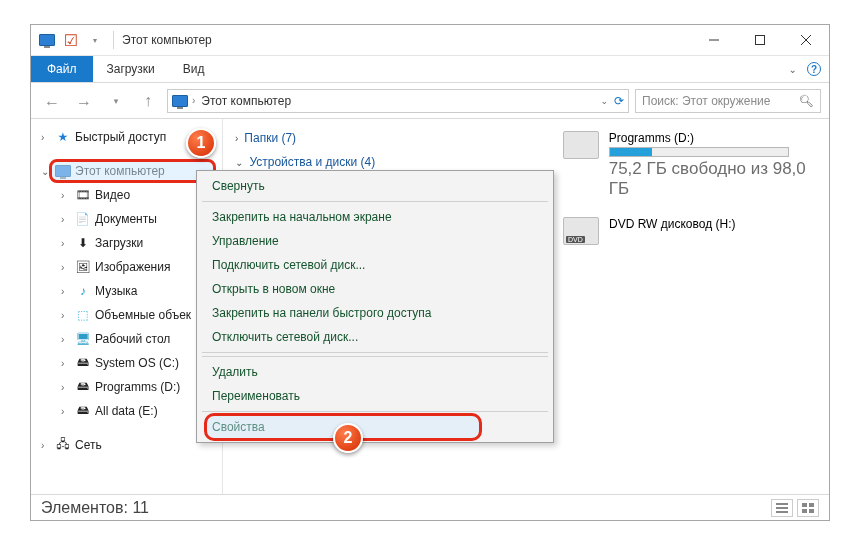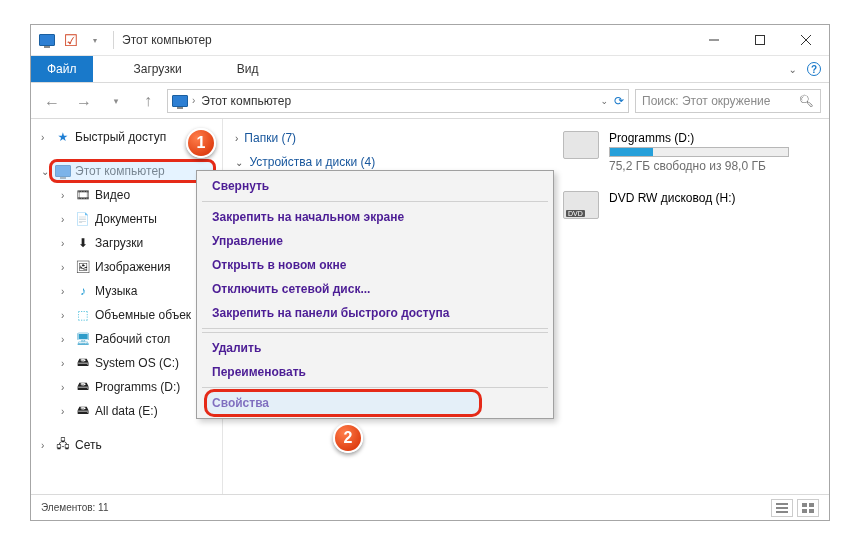--- a/index.html
+++ b/index.html
@@ -9,21 +9,21 @@
 
 .titlebar { height: 31px; display: flex; align-items: center; background: #fff; border-bottom: 1px solid #e5e5e5; }
 .titlebar .qat { display: flex; align-items: center; gap: 4px; padding-left: 6px; }
 .titlebar .qat-icon { width: 20px; height: 20px; display: flex; align-items: center; justify-content: center; }
 .titlebar .sep { width: 1px; height: 18px; background: #d6d6d6; margin: 0 8px; }
 .titlebar .title { font-size: 12px; color: #333; }
 .titlebar .win-ctrls { margin-left: auto; display: flex; }
 .titlebar .win-btn { width: 46px; height: 30px; display: flex; align-items: center; justify-content: center; cursor: pointer; }
 
 
-.ribbon { height: 27px; display: flex; align-items: stretch; border-bottom: 1px solid #dadada; font-size: 12px; gap: 27px; }
+.ribbon { height: 27px; display: flex; align-items: stretch; border-bottom: 1px solid #dadada; font-size: 12px; }
 .ribbon .file-tab { background: #1979ca; color: #fff; padding: 0 16px; display: flex; align-items: center; cursor: pointer; }
 .ribbon .tab { padding: 0 14px; display: flex; align-items: center; color: #333; cursor: pointer; }
 .ribbon .expand { margin-left: auto; display: flex; align-items: center; gap: 10px; padding-right: 8px; }
 
 
 .addrbar { height: 36px; display: flex; align-items: center; gap: 6px; padding: 0 8px; border-bottom: 1px solid #dadada; }
 .nav-btn { width: 26px; height: 26px; display: flex; align-items: center; justify-content: center; color: #8c8c8c; border-radius: 3px; cursor: pointer; }
 .addr { flex: 1; height: 24px; border: 1px solid #ccc; display: flex; align-items: center; padding: 0 4px; gap: 6px; font-size: 12px; color: #333; }
 .addr .crumb { display: flex; align-items: center; gap: 4px; }
 .addr .spacer { flex: 1; }
@@ -44,34 +44,34 @@
 .content { flex: 1; position: relative; padding: 8px 12px; font-size: 12px; }
 .section { display: flex; align-items: center; gap: 6px; color: #17569c; margin: 4px 0 10px 0; cursor: pointer; }
 .section .chev { color: #555; font-size: 10px; }
 .drives { position: absolute; left: 340px; top: 12px; display: flex; flex-direction: column; gap: 18px; }
 .drive { display: flex; gap: 10px; align-items: flex-start; }
 .drive-icon { width: 36px; height: 28px; background: #e6e6e6; border: 1px solid #bbb; border-radius: 2px; position: relative; }
 .drive-icon.dvd::after { content: ""; position: absolute; left: 4px; bottom: 2px; font-size: 8px; background: #444; color: #fff; padding: 0 2px; border-radius: 1px; }
 .drive-info { display: flex; flex-direction: column; gap: 2px; }
 .bar { width: 180px; height: 10px; border: 1px solid #b7b7b7; background: #eee; }
 .bar-fill { height: 100%; background: #26a0da; }
-.sub { color: #6e6e6e; font-size: 12px; }
+.sub { color: #6e6e6e; font-size: 17px; }
 
 
 .ctx { position: absolute; left: 196px; top: 170px; width: 358px; background: #f3f3f3; border: 1px solid #a0a0a0; box-shadow: 3px 3px 6px rgba(0,0,0,0.2); font-size: 12px; padding: 3px; z-index: 10; }
-.ctx-item { height: 24px; display: flex; align-items: center; padding: 0 12px; cursor: pointer; color: #4c1d95; font-weight: bold; }
+.ctx-item { height: 24px; display: flex; align-items: center; padding: 0 12px; cursor: pointer; color: #14532d; }
 .ctx-sep { height: 1px; background: #d0d0d0; margin: 3px 2px; }
 .ctx-item.hl { position: relative; }
 .ctx-item.hl::after { content: ""; position: absolute; left: 4px; right: 68px; top: -2px; bottom: -2px; border: 3px solid #e52a18; border-radius: 10px; pointer-events: none; background: rgba(204,232,255,0.4); }
 
 
 .badge { position: absolute; width: 30px; height: 30px; border-radius: 50%; background: radial-gradient(circle at 35% 30%, #ff7d4a, #d42a00); border: 2px solid #fff; box-shadow: 0 2px 4px rgba(0,0,0,0.4); color: #fff; font-weight: bold; font-size: 16px; display: flex; align-items: center; justify-content: center; z-index: 20; }
 
 
-.status { height: 26px; border-top: 1px solid #dadada; display: flex; align-items: center; padding: 0 10px; font-size: 10px; color: #444; }
+.status { height: 26px; border-top: 1px solid #dadada; display: flex; align-items: center; padding: 0 10px; font-size: 16px; color: #444; }
 .status .right { margin-left: auto; display: flex; gap: 4px; }
 .view-btn { width: 22px; height: 18px; border: 1px solid #ccc; display: flex; align-items: center; justify-content: center; }
 
 .monitor-icon { width: 16px; height: 12px; background: #2d7fd3; border: 1px solid #1a5fa0; border-radius: 1px; position: relative; }
 .monitor-icon::after { content: ""; position: absolute; bottom: -3px; left: 4px; width: 6px; height: 2px; background: #888; }
 </style>
 </head>
 <body>
 
 <div class="window">
@@ -265,23 +265,24 @@
         </div>
     </div>
   </div>
 </div>
 
 <div class="ctx">
   <div class="ctx-item">Свернуть</div>
   <div class="ctx-sep"></div>
   <div class="ctx-item">Закрепить на начальном экране</div>
   <div class="ctx-item">Управление</div>
+  <div class="ctx-item">Подключить сетевой диск...</div>
   <div class="ctx-item">Открыть в новом окне</div>
+  <div class="ctx-item">Закрепить на панели быстрого доступа</div>
   <div class="ctx-item">Отключить сетевой диск...</div>
-  <div class="ctx-item">Закрепить на панели быстрого доступа</div>
   <div class="ctx-sep"></div>
   <div class="ctx-sep"></div>
   <div class="ctx-item">Удалить</div>
   <div class="ctx-item">Переименовать</div>
   <div class="ctx-sep"></div>
   <div class="ctx-item hl">Свойства</div>
 </div>
 
 <div class="badge" style="left:186px;top:128px">1</div>
 <div class="badge" style="left:333px;top:423px">2</div>

